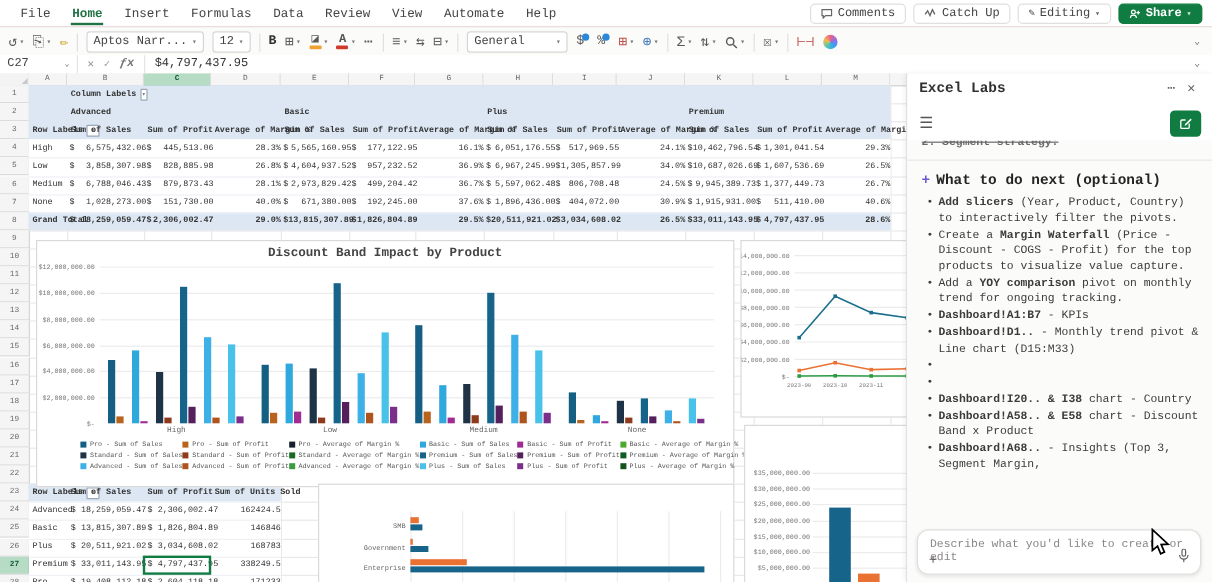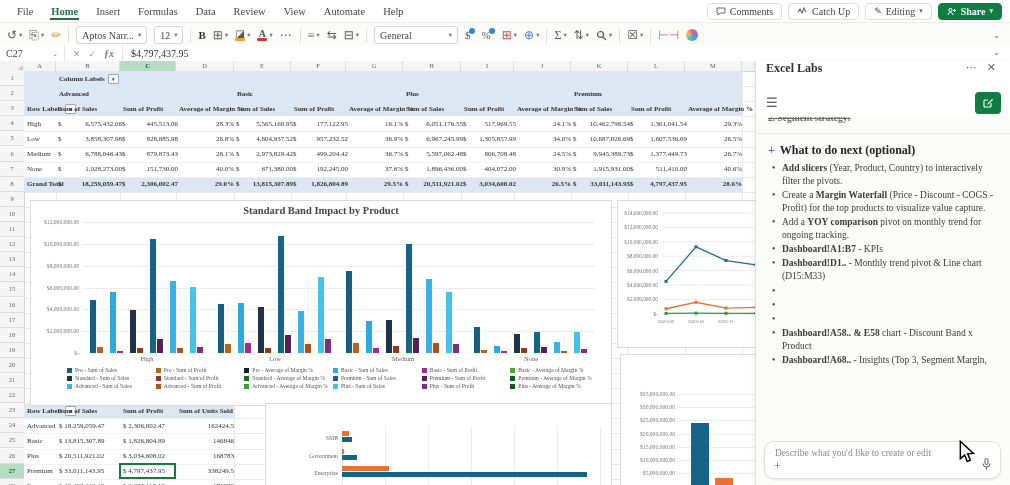--- a/index.html
+++ b/index.html
@@ -1,17 +1,17 @@
 <!DOCTYPE html>
 <html><head>
 <meta charset="utf-8">
 <style>
   html,body{margin:0;padding:0;background:#e8e8e8;}
   #app{position:relative;width:1010px;height:485px;background:#be185d;overflow:hidden;
-       font-family:Liberation Serif, serif;-webkit-font-smoothing:antialiased;color:#323130;}
+       font-family:Liberation Mono, monospace;-webkit-font-smoothing:antialiased;color:#323130;}
   
   #menubar{position:absolute;left:0;top:0;width:1010px;height:22px;background:#fff;display:flex;align-items:center;font-size:10.5px;color:#444;}
   #menutabs{display:flex;align-items:center;gap:0;padding-left:8px;}
   .mtab{padding:4px 9px 3px;cursor:default;position:relative;}
   .mtab.active{font-weight:700;color:#217346;}
   .mtab.active:after{content:"";position:absolute;left:8px;right:8px;bottom:0;height:2px;background:#217346;}
   #menu-right{margin-left:auto;display:flex;align-items:center;gap:6px;padding-right:8px;}
   .mbtn{display:flex;align-items:center;gap:4px;border:1px solid #e1dfdd;border-radius:4px;padding:2px 8px;font-size:10px;color:#444;background:#fff;}
   .mbtn svg{display:block;}
   #share-btn{background:#107C41;color:#fff;border-color:#107C41;font-weight:600;}
@@ -54,21 +54,21 @@
   .chartcard{position:absolute;background:#fff;border:1px solid #d9d9d9;}
   .ctitle{position:absolute;width:100%;text-align:center;font-size:10.5px;font-weight:600;color:#444;}
   .ytick{position:absolute;font-size:5.6px;color:#777;text-align:right;white-space:nowrap;}
   .cgrid{position:absolute;background:#ececec;}
   .bar{position:absolute;bottom:0;}
   .catlab{position:absolute;font-size:6.5px;color:#666;text-align:center;}
   .lgd{display:flex;align-items:center;gap:3px;font-size:5.6px;color:#555;white-space:nowrap;}
   .lgd .sw{width:5px;height:5px;flex:none;}
   
   #panel{position:absolute;left:755px;top:61px;width:255px;height:424px;background:#fff;border-left:1px solid #e0e0e0;box-shadow:-2px 0 4px rgba(0,0,0,.05);}
-  #panel-hdr{position:absolute;left:0;top:0;right:0;height:26px;display:flex;padding:0 10px;}
+  #panel-hdr{position:absolute;left:0;top:0;right:0;height:26px;display:flex;align-items:center;padding:0 10px;}
   #panel-title{font-size:12px;font-weight:600;color:#323130;}
   #panel-hdr .sp{flex:1;}
   .phbtn{color:#666;font-size:11px;padding:0 5px;}
   #panel-tools{position:absolute;left:0;top:28px;right:0;height:28px;display:flex;align-items:center;padding:0 10px;}
   #hamburger{font-size:13px;color:#555;}
   #edit-btn{margin-left:auto;width:26px;height:22px;background:#107C41;border-radius:4px;display:flex;align-items:center;justify-content:center;}
   #panel-content{position:absolute;left:0;top:56px;right:0;bottom:0;background:#fbfbfa;overflow:hidden;font-size:9.5px;color:#3b3b3b;line-height:1.38;}
   #clip-head{height:8px;overflow:hidden;position:relative;margin:0 12px;}
   #clip-head div{position:absolute;top:-5px;font-weight:700;font-size:9.5px;color:#3b3b3b;text-decoration:line-through;opacity:.75;}
   #smb-p{margin:2px 12px 8px 26px;}
@@ -604,21 +604,21 @@
         <div class="cell lab" style="left: 120px; top: 402.6px; width: 56px; height: 15.1px;">$ 4,797,437.95</div>
         <div class="cell pct" style="left: 176px; top: 402.6px; width: 58px; height: 15.1px; padding-right: 8px;">338249.5</div>
         <div class="cell lab" style="left: 24px; top: 417.7px; width: 32px; height: 15.1px;">Pro</div>
         <div class="cell lab" style="left: 56px; top: 417.7px; width: 64px; height: 15.1px;">$ 19,408,112.18</div>
         <div class="cell lab" style="left: 120px; top: 417.7px; width: 56px; height: 15.1px;">$ 2,604,118.18</div>
         <div class="cell pct" style="left: 176px; top: 417.7px; width: 58px; height: 15.1px; padding-right: 8px;">171233</div>
         <div class="fill" style="left: 119px; top: 401.6px; width: 57px; height: 16.1px; border: 2px solid rgb(16, 124, 65); box-sizing: border-box; background: transparent;"></div>
       </div>
 
     <div class="chartcard" id="chart-main" style="left:30px;top:139px;width:580px;height:204px;">
-      <div class="ctitle" style="top:4px;">Standard Band Impact by Product</div>
+      <div class="ctitle" style="top:4px;">Discount Band Impact by Product</div>
       <div id="cm-yticks">
           <div class="ytick" style="left: 0px; top: 18px; width: 48px;">$12,000,000.00</div>
           <div class="ytick" style="left: 0px; top: 39.8333px; width: 48px;">$10,000,000.00</div>
           <div class="ytick" style="left: 0px; top: 61.6667px; width: 48px;">$8,000,000.00</div>
           <div class="ytick" style="left: 0px; top: 83.5px; width: 48px;">$6,000,000.00</div>
           <div class="ytick" style="left: 0px; top: 105.333px; width: 48px;">$4,000,000.00</div>
           <div class="ytick" style="left: 0px; top: 127.167px; width: 48px;">$2,000,000.00</div>
           <div class="ytick" style="left: 0px; top: 149px; width: 48px;">$-</div>
         </div>
       <div id="cm-plot" style="position:absolute;left:52px;top:21px;width:512px;height:131px;overflow:hidden;">
@@ -884,20 +884,21 @@
             <span><b>Dashboard!D1..</b><span> - Monthly trend pivot &amp; Line chart (D15:M33)</span></span>
           </div>
           <div class="pbull">
             <span class="dot">•</span>
           </div>
           <div class="pbull">
             <span class="dot">•</span>
           </div>
           <div class="pbull">
             <span class="dot">•</span>
+            <span><b>Dashboard!I20.. &amp; I38</b><span> chart - Country</span></span>
           </div>
           <div class="pbull">
             <span class="dot">•</span>
             <span><b>Dashboard!A58.. &amp; E58</b><span> chart - Discount Band x Product</span></span>
           </div>
           <div class="pbull">
             <span class="dot">•</span>
             <span><b>Dashboard!A68..</b><span> - Insights (Top 3, Segment Margin,</span></span>
           </div>
         </div>

